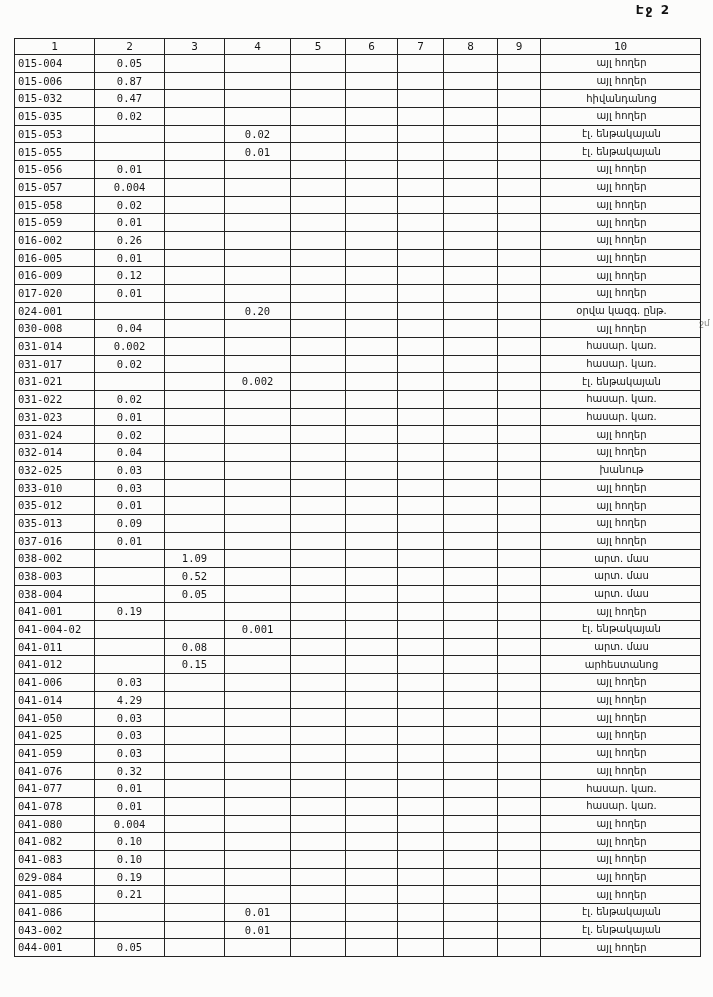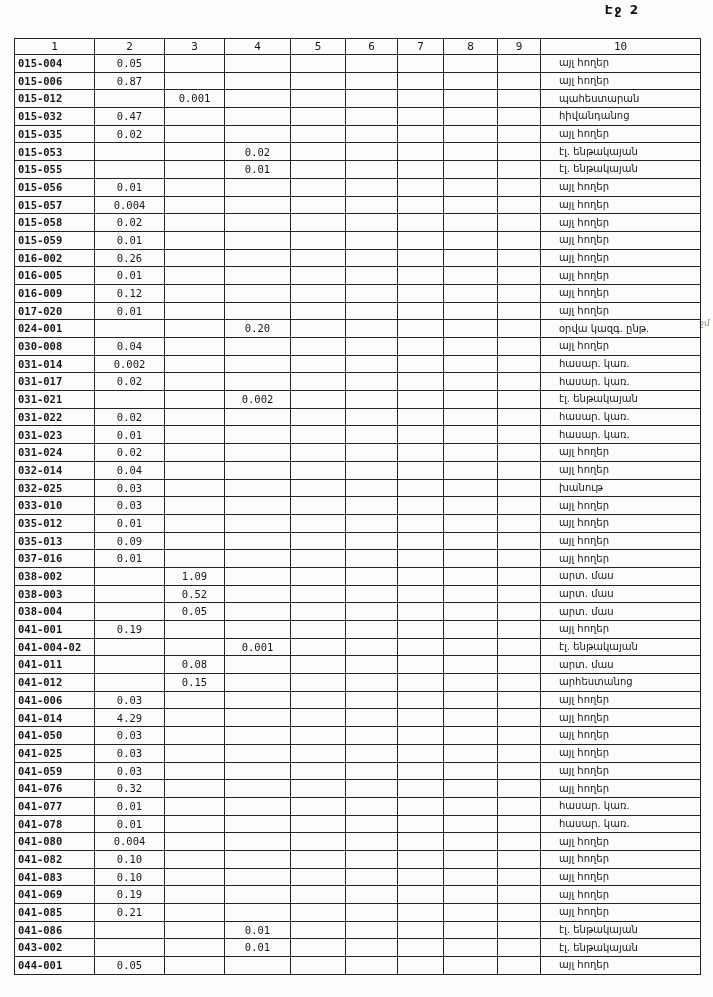--- a/index.html
+++ b/index.html
@@ -11,21 +11,21 @@
     height: 997px;
     position: relative;
     background: #fcfcfb;
     font-family: "DejaVu Sans", sans-serif;
     color: #161616;
     overflow: hidden;
   }
   .page-label {
     position: absolute;
     top: 3px;
-    right: 73px;
+    right: 42px;
     font-size: 12px;
     font-weight: bold;
     letter-spacing: 2px;
     color: #111;
   }
   .marginal-note {
     position: absolute;
     left: 699px;
     top: 318px;
     font-size: 9px;
@@ -56,36 +56,35 @@
   .scan-table td {
     height: 16.7px;
     font-size: 10.5px;
     line-height: 1;
     vertical-align: middle;
   }
   .scan-table td.c1 {
     text-align: left;
     padding-left: 3px;
     font-family: "DejaVu Sans Mono", monospace;
-    font-weight: bold;
   }
   .scan-table td.c2,
   .scan-table td.c3,
   .scan-table td.c4,
   .scan-table td.c5,
   .scan-table td.c6,
   .scan-table td.c7,
   .scan-table td.c8,
   .scan-table td.c9 {
     text-align: center;
     font-family: "DejaVu Sans Mono", monospace;
   }
   .scan-table td.c10 {
-    text-align: left;
-    padding-left: 18px;
+    text-align: center;
+    padding-left: 4px;
     font-size: 10px;
     font-family: "DejaVu Sans", sans-serif;
   }
 </style>
 </head>
 <body>
 
 <div class="page-label">Էջ 2</div>
 
 <div class="marginal-note">ջմ</div>
@@ -136,32 +135,20 @@
         <td class="c3"></td>
         <td class="c4"></td>
         <td class="c5"></td>
         <td class="c6"></td>
         <td class="c7"></td>
         <td class="c8"></td>
         <td class="c9"></td>
         <td class="c10">այլ հողեր</td>
       </tr>
       <tr>
-        <td class="c1">015-012</td>
-        <td class="c2"></td>
-        <td class="c3">0.001</td>
-        <td class="c4"></td>
-        <td class="c5"></td>
-        <td class="c6"></td>
-        <td class="c7"></td>
-        <td class="c8"></td>
-        <td class="c9"></td>
-        <td class="c10">պահեստարան</td>
-      </tr>
-      <tr>
         <td class="c1">015-032</td>
         <td class="c2">0.47</td>
         <td class="c3"></td>
         <td class="c4"></td>
         <td class="c5"></td>
         <td class="c6"></td>
         <td class="c7"></td>
         <td class="c8"></td>
         <td class="c9"></td>
         <td class="c10">հիվանդանոց</td>
@@ -676,21 +663,21 @@
         <td class="c3"></td>
         <td class="c4"></td>
         <td class="c5"></td>
         <td class="c6"></td>
         <td class="c7"></td>
         <td class="c8"></td>
         <td class="c9"></td>
         <td class="c10">այլ հողեր</td>
       </tr>
       <tr>
-        <td class="c1">041-069</td>
+        <td class="c1">029-084</td>
         <td class="c2">0.19</td>
         <td class="c3"></td>
         <td class="c4"></td>
         <td class="c5"></td>
         <td class="c6"></td>
         <td class="c7"></td>
         <td class="c8"></td>
         <td class="c9"></td>
         <td class="c10">այլ հողեր</td>
       </tr>

